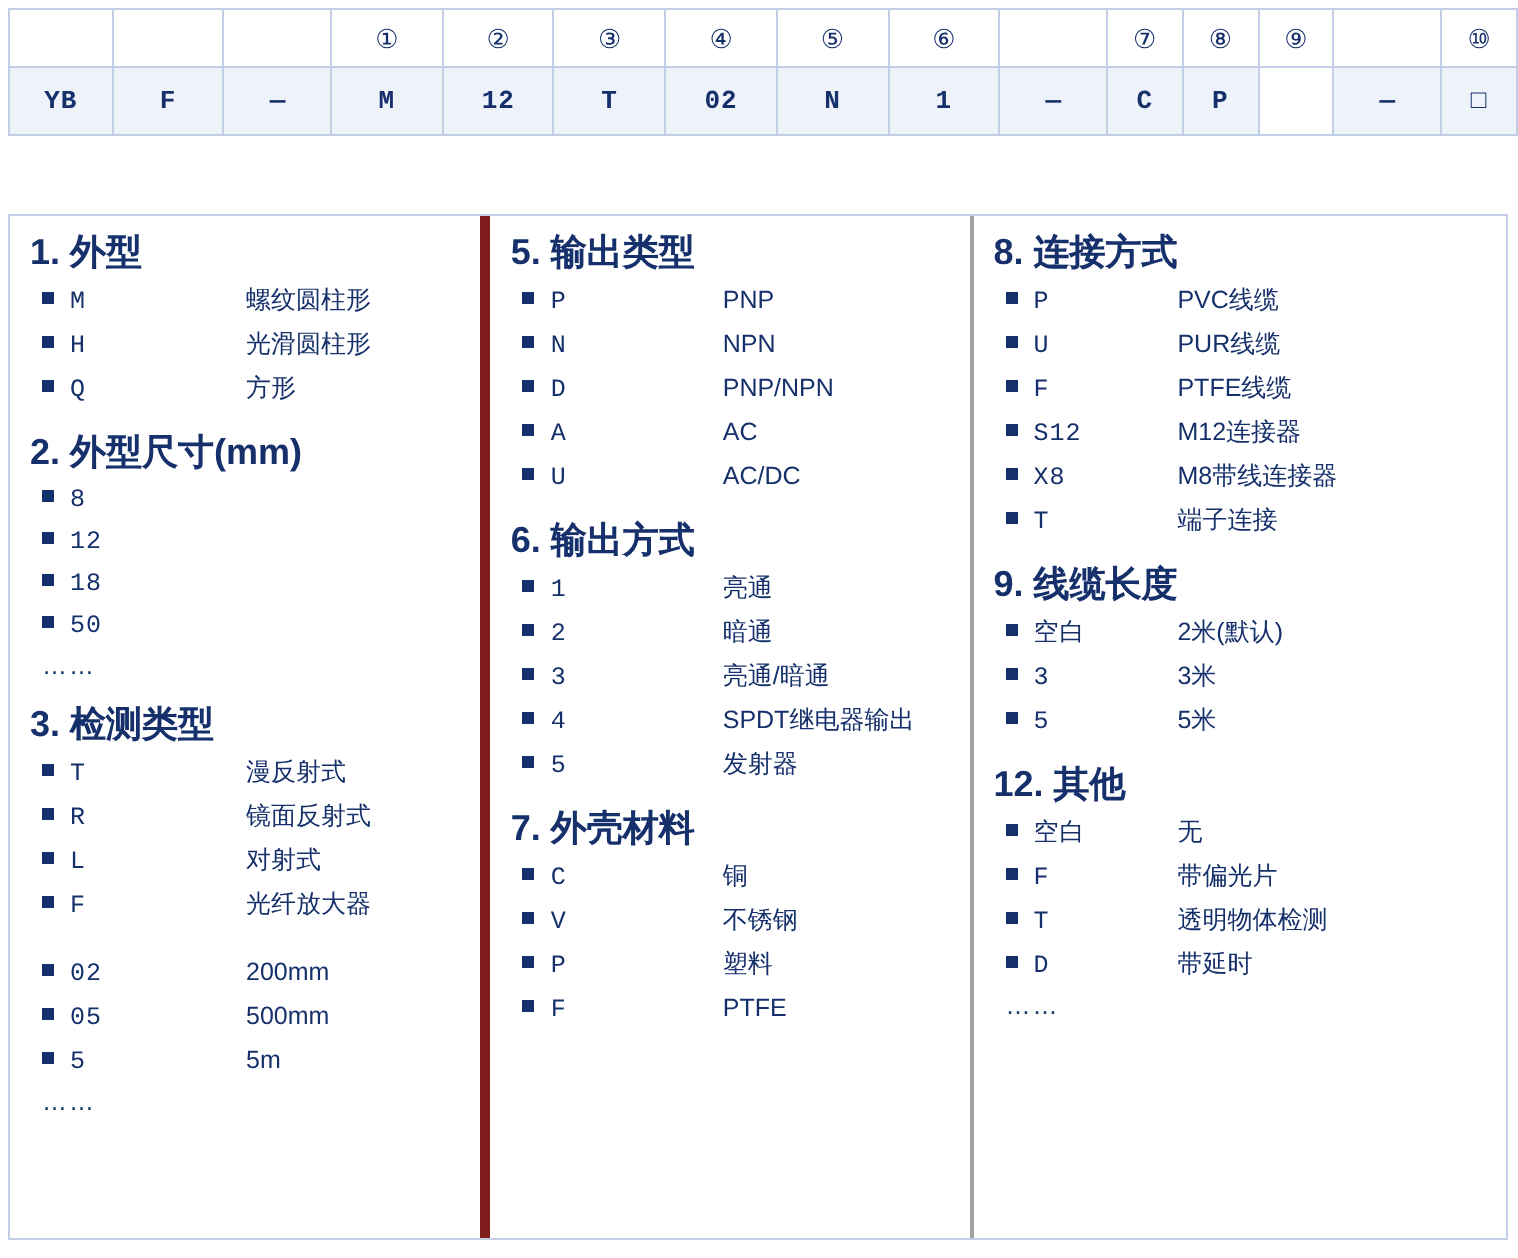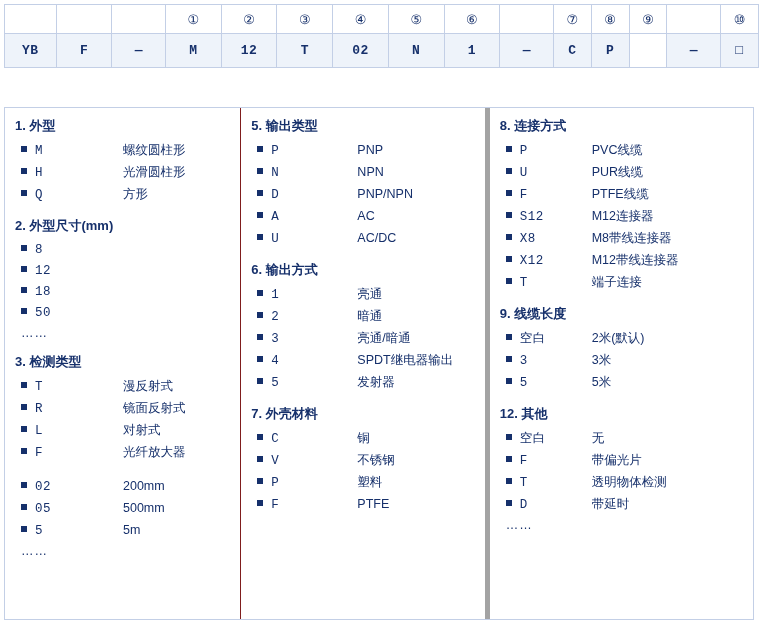--- a/index.html
+++ b/index.html
@@ -66,26 +66,26 @@
   .cols {
     display: flex;
     height: 100%;
     box-sizing: border-box;
   }
   .col {
     box-sizing: border-box;
     padding: 10px 0 0 10px;
   }
   .col.c1 { width: 236px; }
-  .col.c2 { width: 245px; border-left: 1px solid #7f1d1d; }
-  .col.c3 { width: 269px; border-left: 5px solid #a3a3a3; }
+  .col.c2 { width: 245px; border-left: 5px solid #7f1d1d; }
+  .col.c3 { width: 269px; border-left: 2px solid #a3a3a3; }
 
   .group { margin-bottom: 12px; }
   .group-title {
-    font-size: 13px;
+    font-size: 18px;
     font-weight: bold;
     color: #16306b;
     margin: 0 0 6px 0;
     line-height: 16px;
   }
   .item {
     display: flex;
     align-items: baseline;
     line-height: 21px;
     font-size: 12.5px;
@@ -374,25 +374,20 @@
             <span class="key">S12</span>
             <span class="val">M12连接器</span>
           </div>
         <div class="item">
             <span class="bullet"></span>
             <span class="key">X8</span>
             <span class="val">M8带线连接器</span>
           </div>
         <div class="item">
             <span class="bullet"></span>
-            <span class="key">X12</span>
-            <span class="val">M12带线连接器</span>
-          </div>
-        <div class="item">
-            <span class="bullet"></span>
             <span class="key">T</span>
             <span class="val">端子连接</span>
           </div>
       </div>
       <div class="group">
         <div class="group-title">9. 线缆长度</div>
         <div class="item">
             <span class="bullet"></span>
             <span class="key">空白</span>
             <span class="val">2米(默认)</span>

